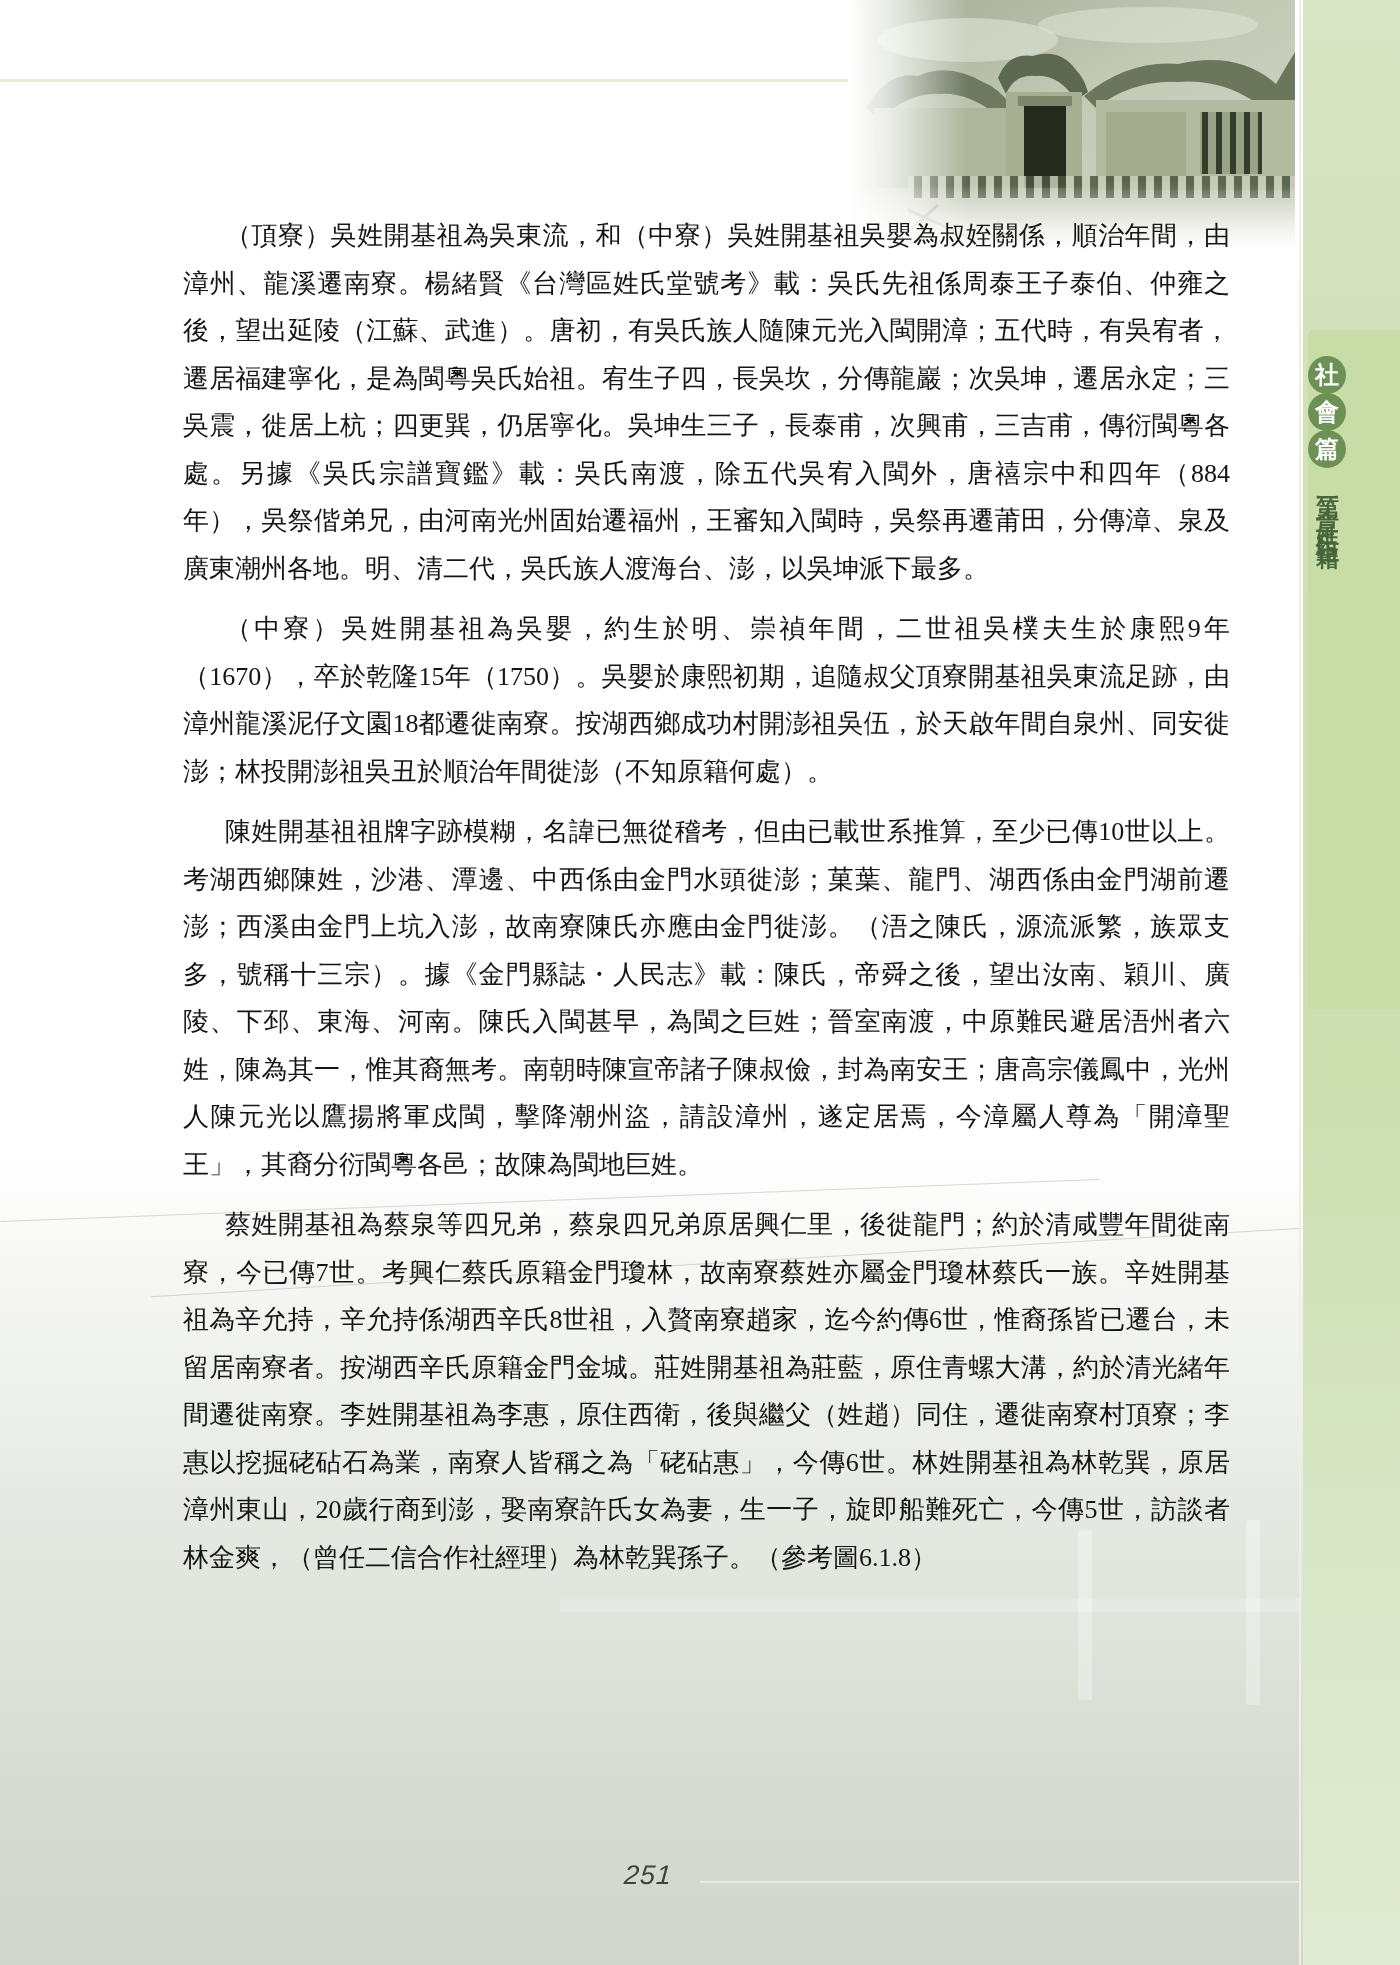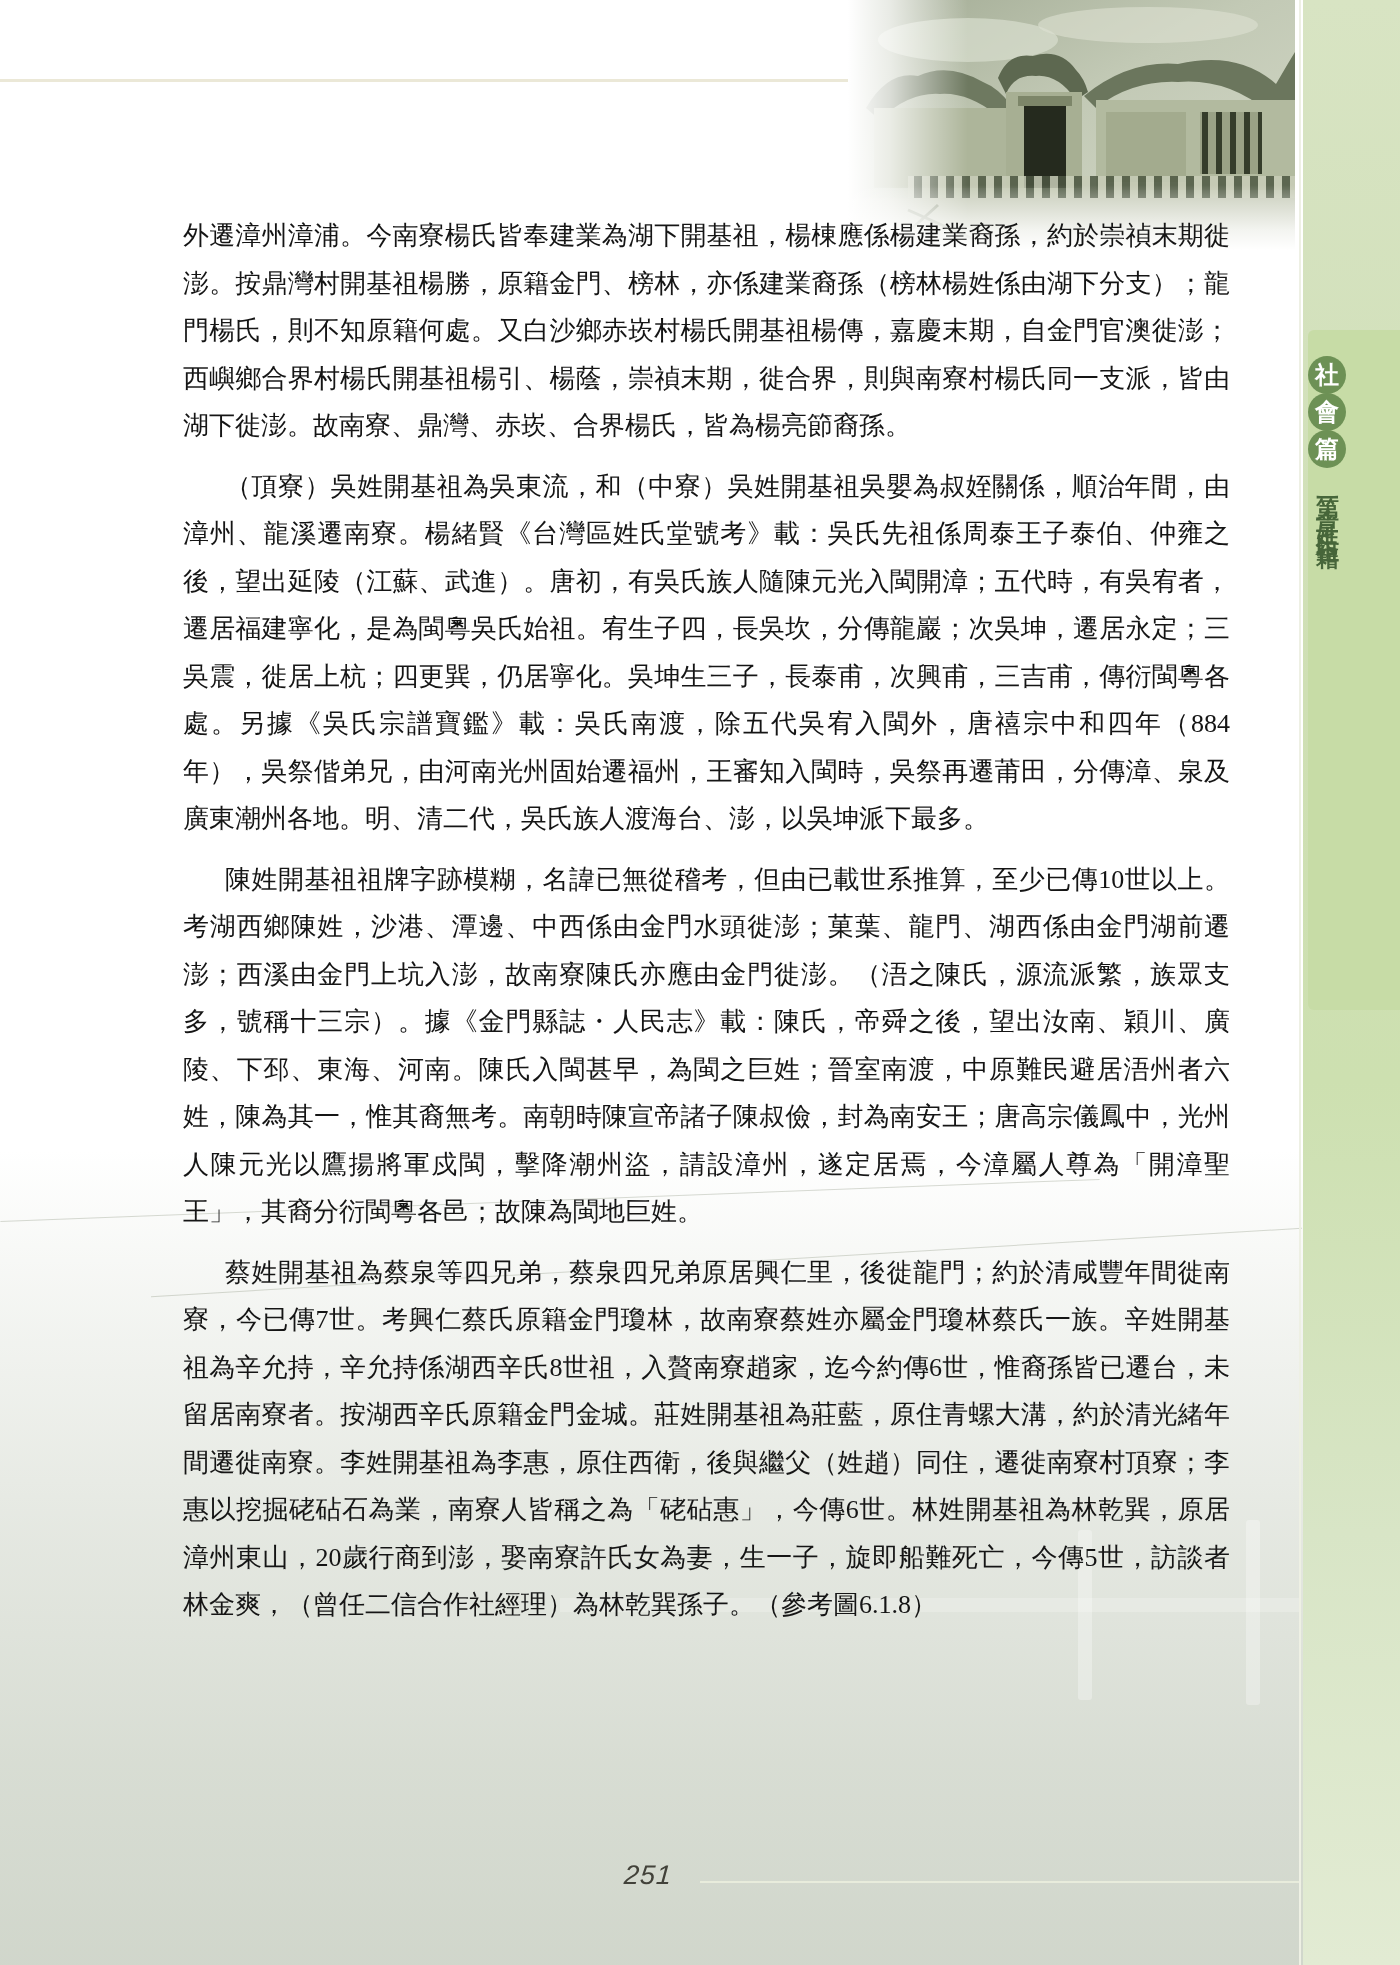--- a/index.html
+++ b/index.html
@@ -114,21 +114,21 @@
 
   <div class="band-gapline"></div>
   <div class="side-band"></div>
   <div class="side-tab"></div>
   <div class="badge-circle" style="top:356px">社</div>
   <div class="badge-circle" style="top:393px">會</div>
   <div class="badge-circle" style="top:430px">篇</div>
   <div class="chapter-label">第一章・姓氏祖籍</div>
 
   <div class="body-text">
-    <p>外遷漳州漳浦。今南寮楊氏皆奉建業為湖下開基祖，楊棟應係楊建業裔孫，約於崇禎末期徙澎。按鼎灣村開基祖楊勝，原籍金門、榜林，亦係建業裔孫（榜林楊姓係由湖下分支）；龍門楊氏，則不知原籍何處。又白沙鄉赤崁村楊氏開基祖楊傳，嘉慶末期，自金門官澳徙澎；西嶼鄉合界村楊氏開基祖楊引、楊蔭，崇禎末期，徙合界，則與南寮村楊氏同一支派，皆由湖下徙澎。故南寮、鼎灣、赤崁、合界楊氏，皆為楊亮節裔孫。</p>
     <p class="indent">（頂寮）吳姓開基祖為吳東流，和（中寮）吳姓開基祖吳嬰為叔姪關係，順治年間，由漳州、龍溪遷南寮。楊緒賢《台灣區姓氏堂號考》載：吳氏先祖係周泰王子泰伯、仲雍之後，望出延陵（江蘇、武進）。唐初，有吳氏族人隨陳元光入閩開漳；五代時，有吳宥者，遷居福建寧化，是為閩粵吳氏始祖。宥生子四，長吳坎，分傳龍巖；次吳坤，遷居永定；三吳震，徙居上杭；四更巽，仍居寧化。吳坤生三子，長泰甫，次興甫，三吉甫，傳衍閩粵各處。另據《吳氏宗譜寶鑑》載：吳氏南渡，除五代吳宥入閩外，唐禧宗中和四年（884年），吳祭偕弟兄，由河南光州固始遷福州，王審知入閩時，吳祭再遷莆田，分傳漳、泉及廣東潮州各地。明、清二代，吳氏族人渡海台、澎，以吳坤派下最多。</p>
+    <p class="indent">（中寮）吳姓開基祖為吳嬰，約生於明、崇禎年間，二世祖吳樸夫生於康熙9年（1670），卒於乾隆15年（1750）。吳嬰於康熙初期，追隨叔父頂寮開基祖吳東流足跡，由漳州龍溪泥仔文園18都遷徙南寮。按湖西鄉成功村開澎祖吳伍，於天啟年間自泉州、同安徙澎；林投開澎祖吳丑於順治年間徙澎（不知原籍何處）。</p>
     <p class="indent">陳姓開基祖祖牌字跡模糊，名諱已無從稽考，但由已載世系推算，至少已傳10世以上。考湖西鄉陳姓，沙港、潭邊、中西係由金門水頭徙澎；菓葉、龍門、湖西係由金門湖前遷澎；西溪由金門上坑入澎，故南寮陳氏亦應由金門徙澎。（浯之陳氏，源流派繁，族眾支多，號稱十三宗）。據《金門縣誌・人民志》載：陳氏，帝舜之後，望出汝南、穎川、廣陵、下邳、東海、河南。陳氏入閩甚早，為閩之巨姓；晉室南渡，中原難民避居浯州者六姓，陳為其一，惟其裔無考。南朝時陳宣帝諸子陳叔儉，封為南安王；唐高宗儀鳳中，光州人陳元光以鷹揚將軍戍閩，擊降潮州盜，請設漳州，遂定居焉，今漳屬人尊為「開漳聖王」，其裔分衍閩粵各邑；故陳為閩地巨姓。</p>
     <p class="indent">蔡姓開基祖為蔡泉等四兄弟，蔡泉四兄弟原居興仁里，後徙龍門；約於清咸豐年間徙南寮，今已傳7世。考興仁蔡氏原籍金門瓊林，故南寮蔡姓亦屬金門瓊林蔡氏一族。辛姓開基祖為辛允持，辛允持係湖西辛氏8世祖，入贅南寮趙家，迄今約傳6世，惟裔孫皆已遷台，未留居南寮者。按湖西辛氏原籍金門金城。莊姓開基祖為莊藍，原住青螺大溝，約於清光緒年間遷徙南寮。李姓開基祖為李惠，原住西衛，後與繼父（姓趙）同住，遷徙南寮村頂寮；李惠以挖掘硓砧石為業，南寮人皆稱之為「硓砧惠」，今傳6世。林姓開基祖為林乾巽，原居漳州東山，20歲行商到澎，娶南寮許氏女為妻，生一子，旋即船難死亡，今傳5世，訪談者林金爽，（曾任二信合作社經理）為林乾巽孫子。（參考圖6.1.8）</p>
   </div>
 
   <div class="page-number">251</div>
 
 </div>
 
 </body></html>

